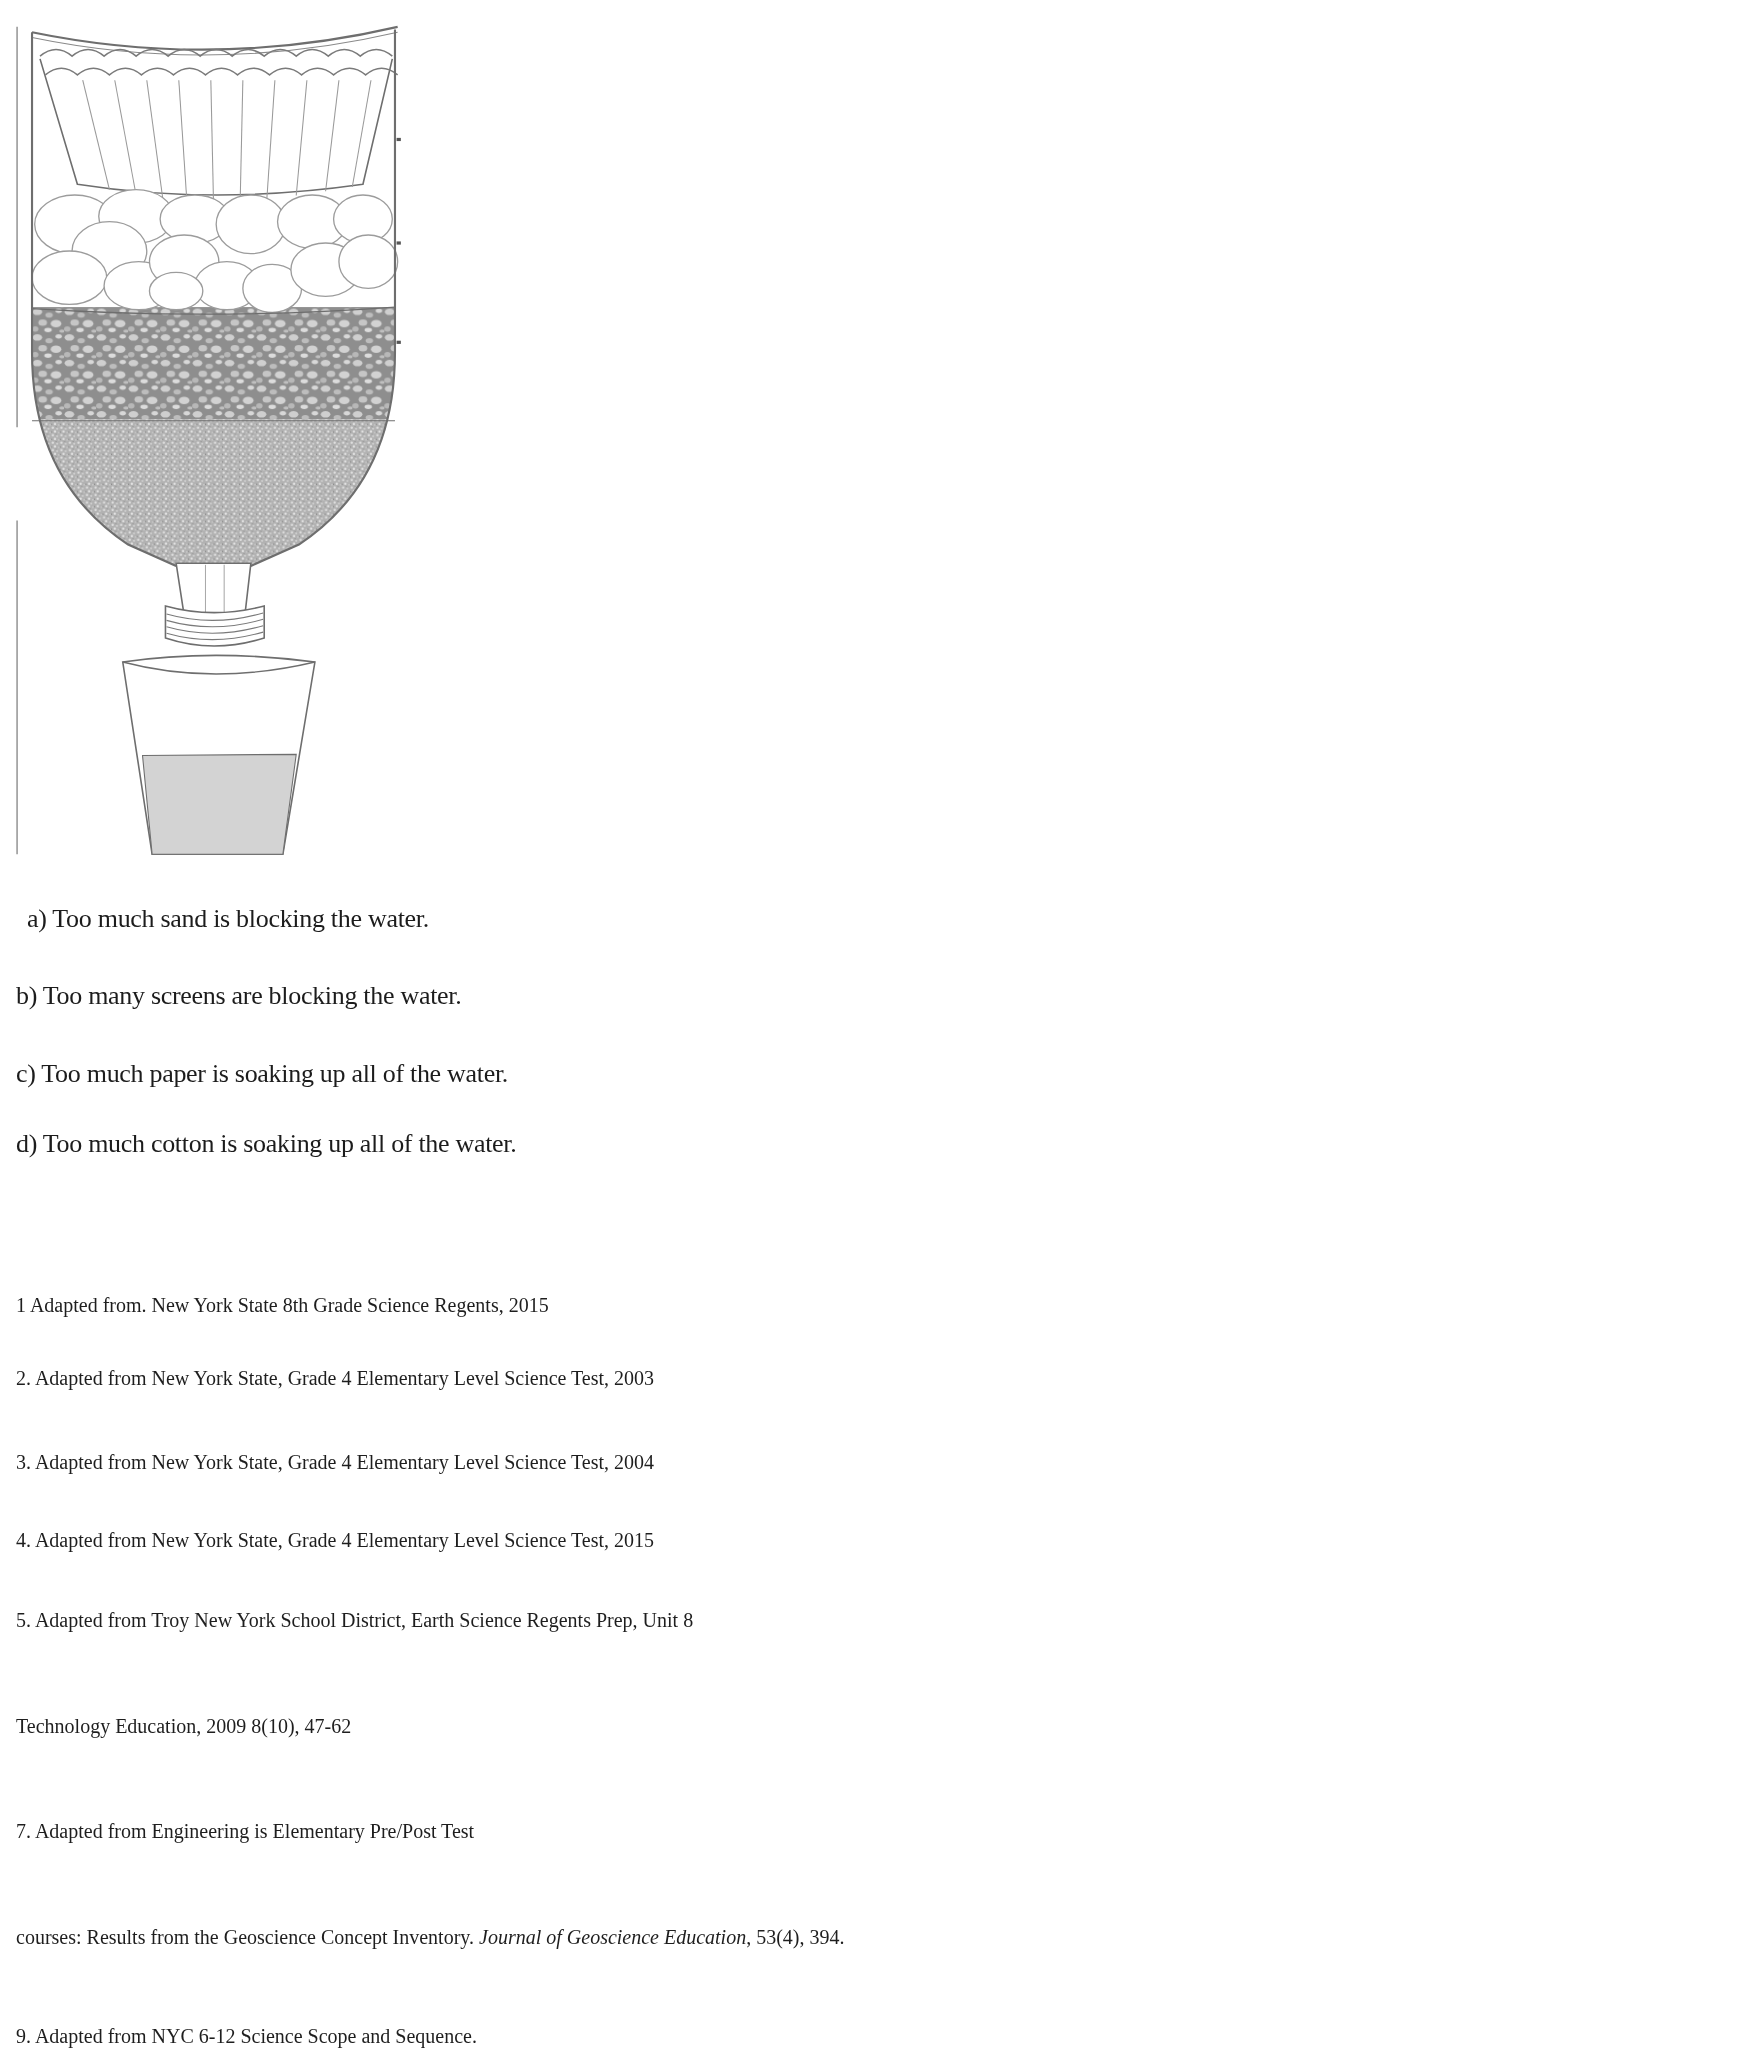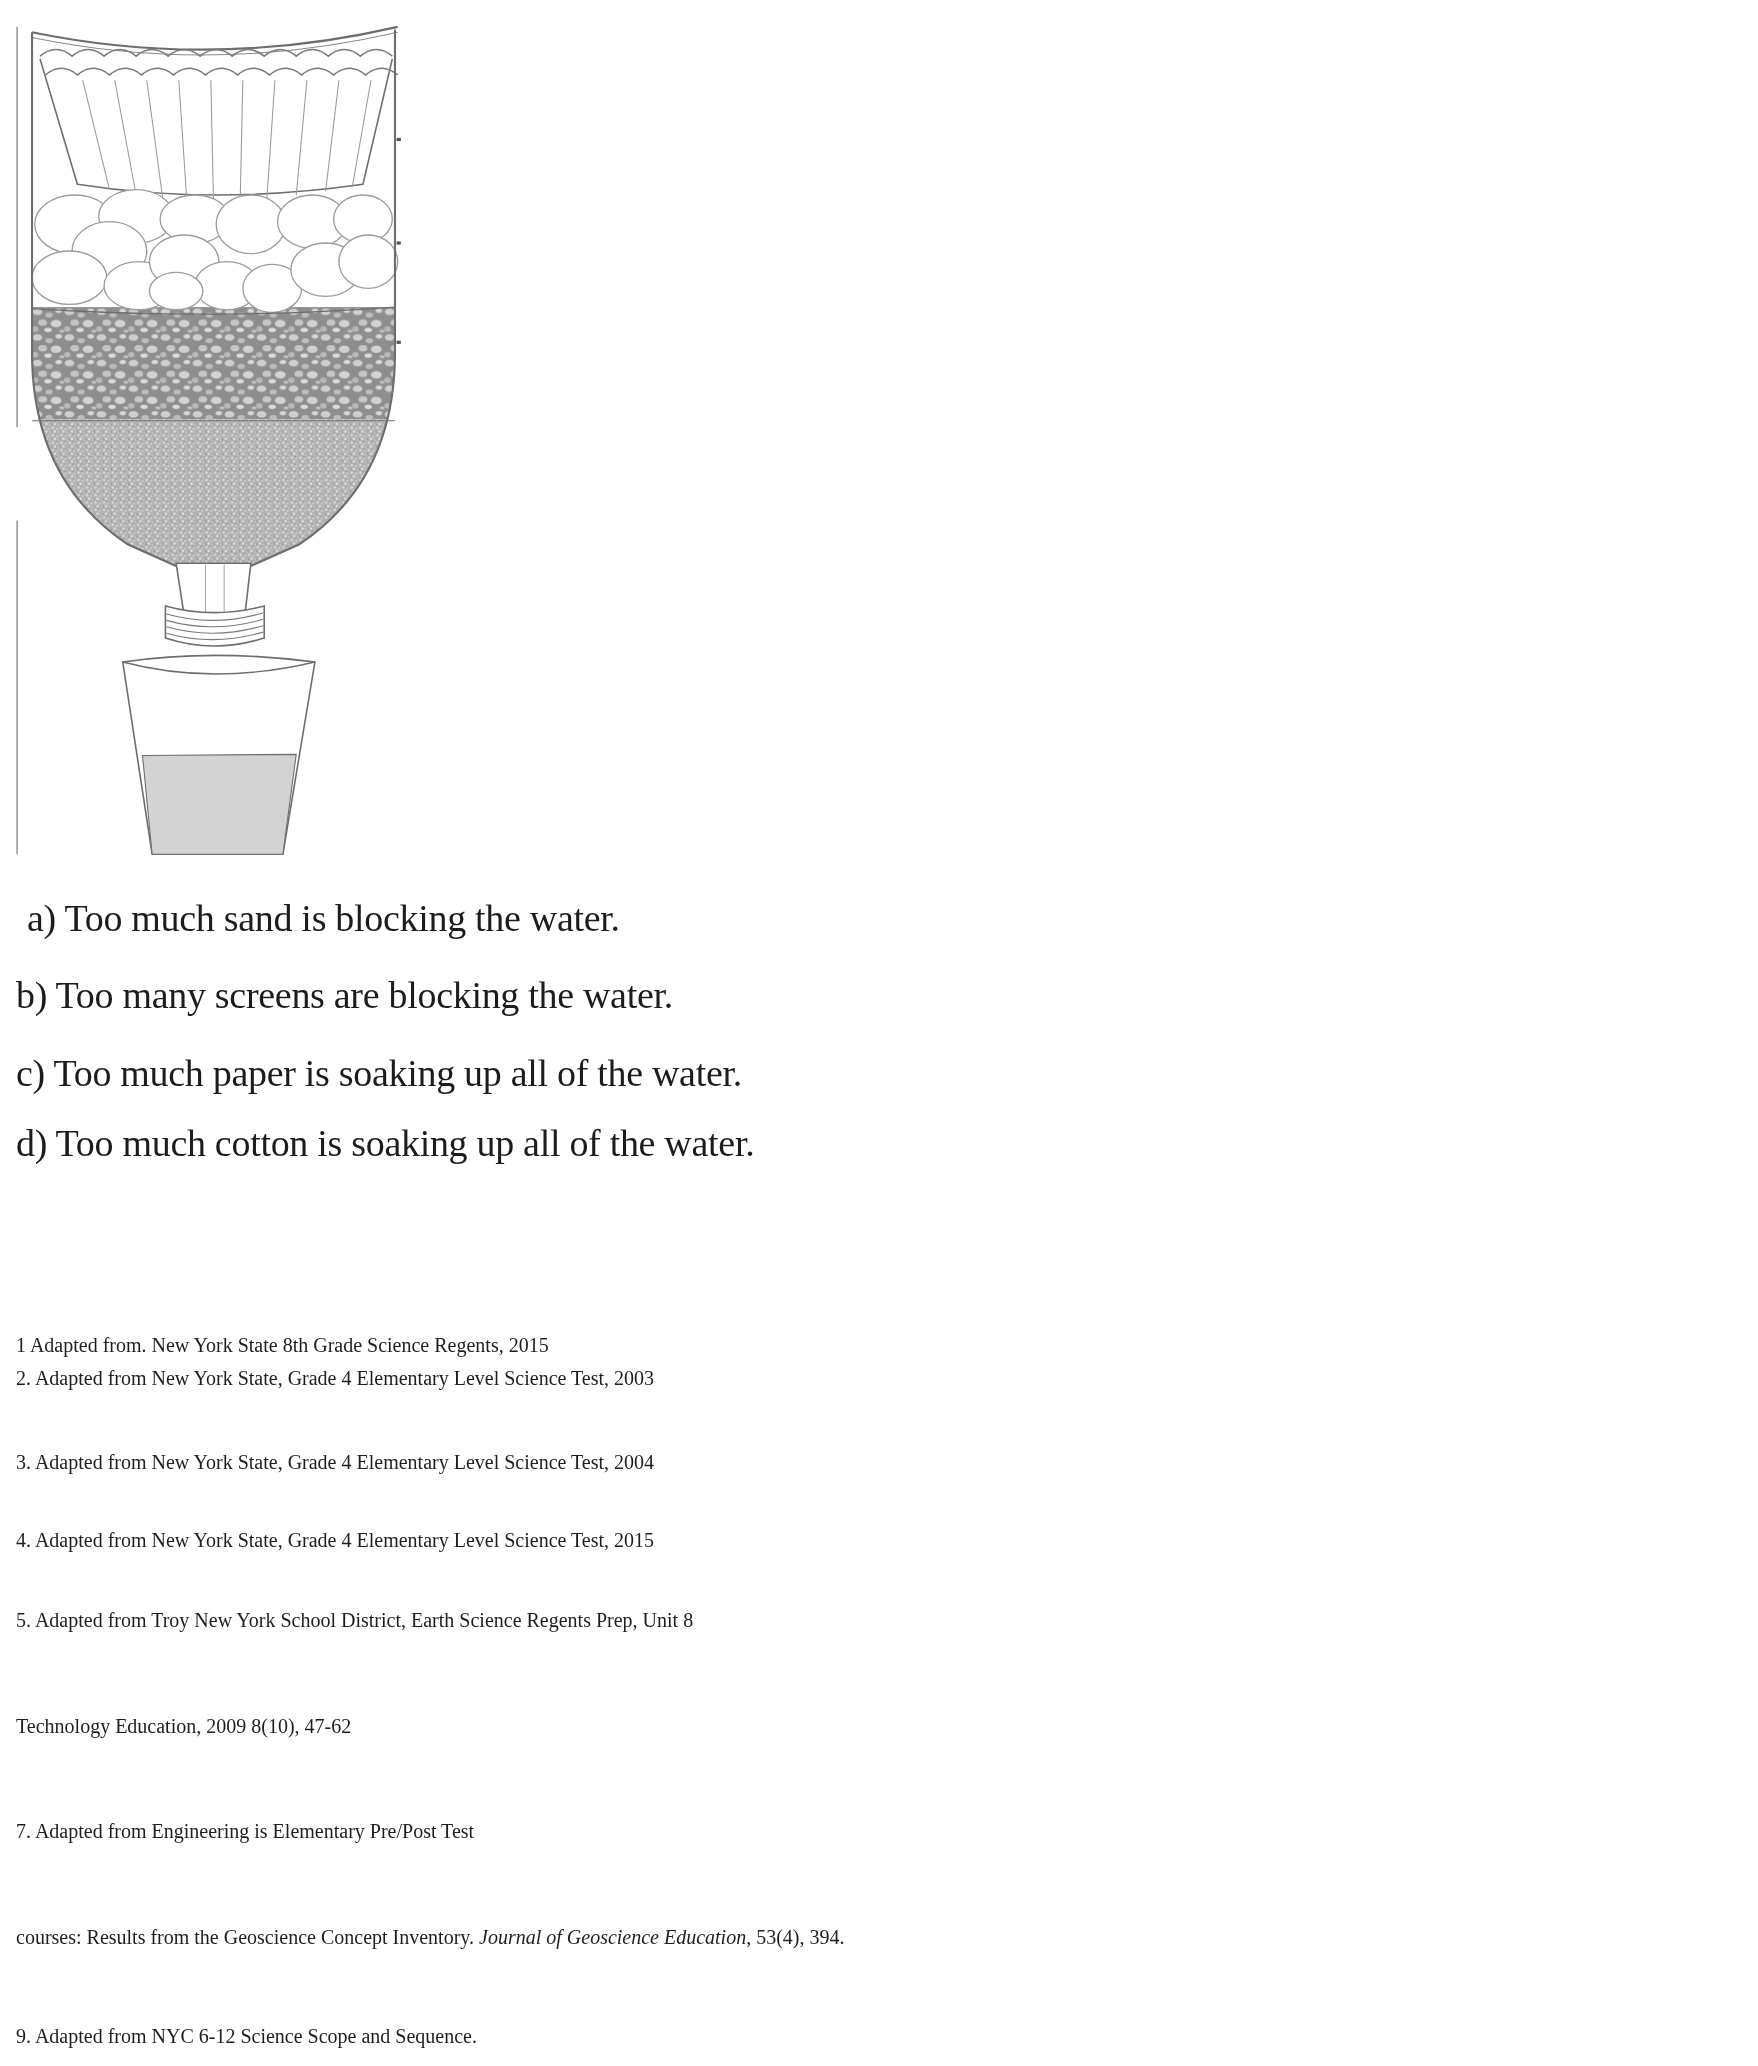--- a/index.html
+++ b/index.html
@@ -4,21 +4,21 @@
 <style>
   html, body { margin: 0; padding: 0; background: #ffffff; }
   body {
     width: 1758px; height: 2066px; position: relative; overflow: hidden;
     font-family: "Liberation Serif", "DejaVu Serif", serif; color: #1a1a1a;
   }
   .figure { position: absolute; left: 0; top: 0; width: 427px; height: 865px; }
   .figure svg { display: block; }
   .answers { position: absolute; left: 0; top: 881px; width: 1068px; }
   .answer {
-    position: absolute; font-size: 38px; line-height: 43px; white-space: nowrap;
+    position: absolute; font-size: 26px; line-height: 43px; white-space: nowrap;
     color: #1c1c1c; letter-spacing: -0.3px;
   }
   .footnotes { position: absolute; left: 0; top: 1282px; width: 1758px; }
   .footnote {
     position: absolute; left: 16px; font-size: 20px; line-height: 24.6px;
     color: #1e1e1e; white-space: nowrap;
   }
   .footnote .line2 { display: block; margin-top: 26px; }
   .footnote i { font-style: italic; }
 </style>
@@ -145,21 +145,21 @@
     <span>c)</span>
     <span>Too much paper is soaking up all of the water.</span>
   </div>
   <div class="answer" style="left:16px; top:241px;">
     <span>d)</span>
     <span>Too much cotton is soaking up all of the water.</span>
   </div>
 </div>
 
 <div class="footnotes">
-  <div class="footnote" style="top:10.7px;margin-top:40px;">1 Adapted from. New York State 8th Grade Science Regents, 2015</div>
+  <div class="footnote" style="top:10.7px;">1 Adapted from. New York State 8th Grade Science Regents, 2015</div>
   <div class="footnote" style="top:84px;">2. Adapted from New York State, Grade 4 Elementary Level Science Test, 2003</div>
   <div class="footnote" style="top:168px;">3. Adapted from New York State, Grade 4 Elementary Level Science Test, 2004</div>
   <div class="footnote" style="top:246px;">4. Adapted from New York State, Grade 4 Elementary Level Science Test, 2015</div>
   <div class="footnote" style="top:326px;">5. Adapted from Troy New York School District, Earth Science Regents Prep, Unit 8</div>
   <div class="footnote" style="top:406px;">
     <span class="line2">Technology Education, 2009 8(10), 47-62</span>
   </div>
   <div class="footnote" style="top:537px;">7. Adapted from Engineering is Elementary Pre/Post Test</div>
   <div class="footnote" style="top:617px;">
     <span class="line2"><span>courses: Results from the Geoscience Concept Inventory. </span><i>Journal of Geoscience Education</i><span>, 53(4), 394.</span></span>

